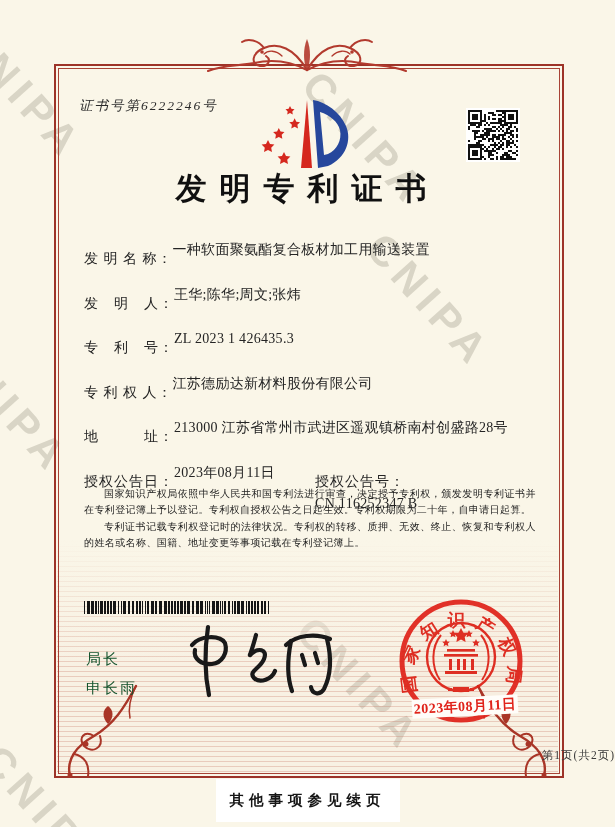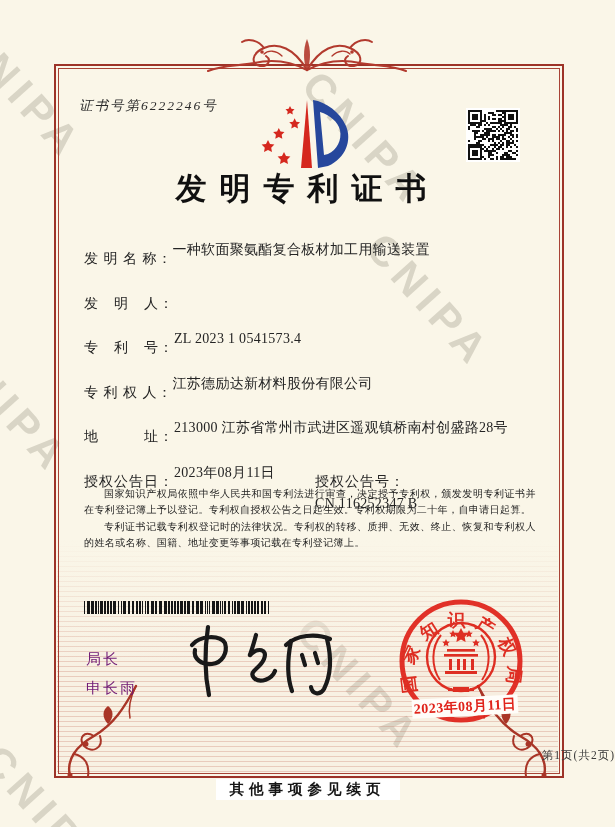--- a/index.html
+++ b/index.html
@@ -63,41 +63,41 @@
   .paras{
     position:absolute; left:84px; top:486px; width:452px; z-index:4;
     font-size:10px; line-height:1.63; color:#1e1e1e; text-align:justify;
   }
   .paras p{ margin:0; text-indent:2em; letter-spacing:0.4px; }
   
   .barcode{ position:absolute; left:84px; top:601px; z-index:4; }
   .signer{
     position:absolute; left:86px; top:644px; z-index:4;
     font-family:"Liberation Sans","DejaVu Sans",sans-serif;
-    font-size:15px; color:#701a75; letter-spacing:2px; line-height:29px;
+    font-size:15px; color:#14532d; letter-spacing:2px; line-height:29px;
   }
   .signature{ position:absolute; left:178px; top:620px; z-index:4; }
   
   .seal{ position:absolute; left:395px; top:595px; z-index:6; }
   .seal-date{
     position:absolute; left:412px; top:697px; width:106px; height:19px; z-index:7;
     background:#fffdf9; transform:rotate(-3deg);
     display:flex; align-items:center; justify-content:center;
     font-size:14px; font-weight:bold; color:#e0231a; letter-spacing:0.5px;
   }
   
   .page-no{
     position:absolute; left:0; top:748px; width:100%; text-align:right;
     font-size:11.5px; color:#3a3a3a; letter-spacing:1px; z-index:4;
   }
   .cont-note{
     position:absolute; left:0; top:779px; width:100%; text-align:center; z-index:4;
   }
   .cont-note span{
-    display:inline-block; background:#ffffff; padding:1px 14px;
+    display:inline-block; background:#ffffff; padding:12px 14px;
     font-size:14.5px; font-weight:bold; letter-spacing:5px; color:#161616;
   }
   svg .red-ln{ stroke:#b23a2e; fill:none; stroke-linecap:round; }
 </style>
 </head>
 <body>
 
 <div class="page">
 
   <span class="wm" style="left:-16px; top:16px;">CNIPA</span>
@@ -497,24 +497,25 @@
 
   <div class="title">发明专利证书</div>
 
   <div class="fields">
     <div class="row">
       <span class="flabel">发 明 名 称：</span>
       <span class="fvalue">一种软面聚氨酯复合板材加工用输送装置</span>
     </div>
     <div class="row">
       <span class="flabel">发　明　人：</span>
+      <span class="fvalue">王华;陈华;周文;张炜</span>
     </div>
     <div class="row">
       <span class="flabel">专　利　号：</span>
-      <span class="fvalue">ZL 2023 1 0541573.4</span>
+      <span class="fvalue">ZL 2023 1 426435.3</span>
     </div>
     <div class="row">
       <span class="flabel">专 利 权 人：</span>
       <span class="fvalue">江苏德励达新材料股份有限公司</span>
     </div>
     <div class="row">
       <span class="flabel">地　　　址：</span>
       <span class="fvalue">213000 江苏省常州市武进区遥观镇桥南村创盛路28号</span>
     </div>
     <div class="row grant">

